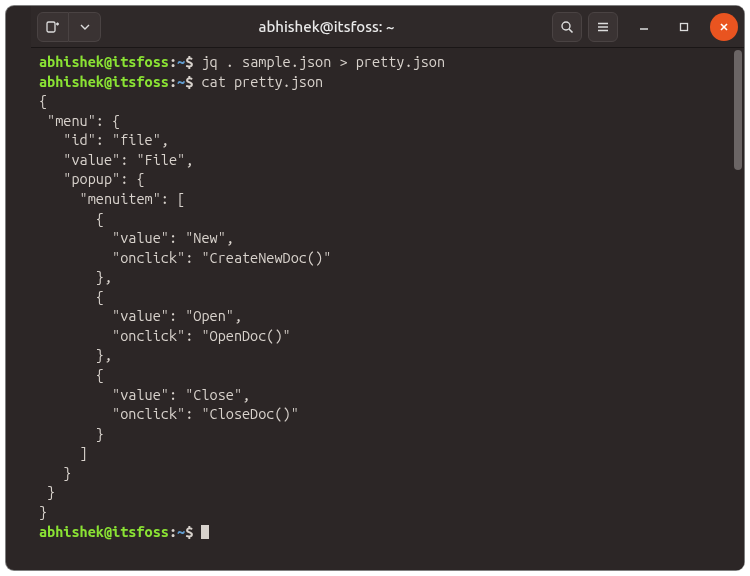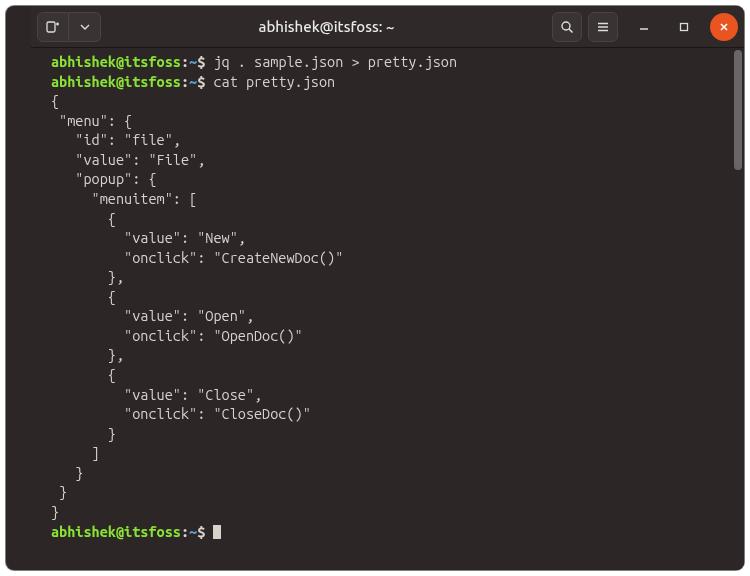--- a/index.html
+++ b/index.html
@@ -93,21 +93,20 @@
     overflow: hidden;
   }
   .terminal {
     flex: 1;
     padding: 4px 8px;
     font-size: 14.5px;
     line-height: 1.35;
     color: #d8d2cc;
     white-space: pre;
     overflow: hidden;
-    margin-left: 12px;
   }
   .scrollbar {
     width: 12px;
     background: #2c2626;
     position: relative;
   }
   .scrollbar-thumb {
     position: absolute;
     top: 2px;
     right: 2px;

